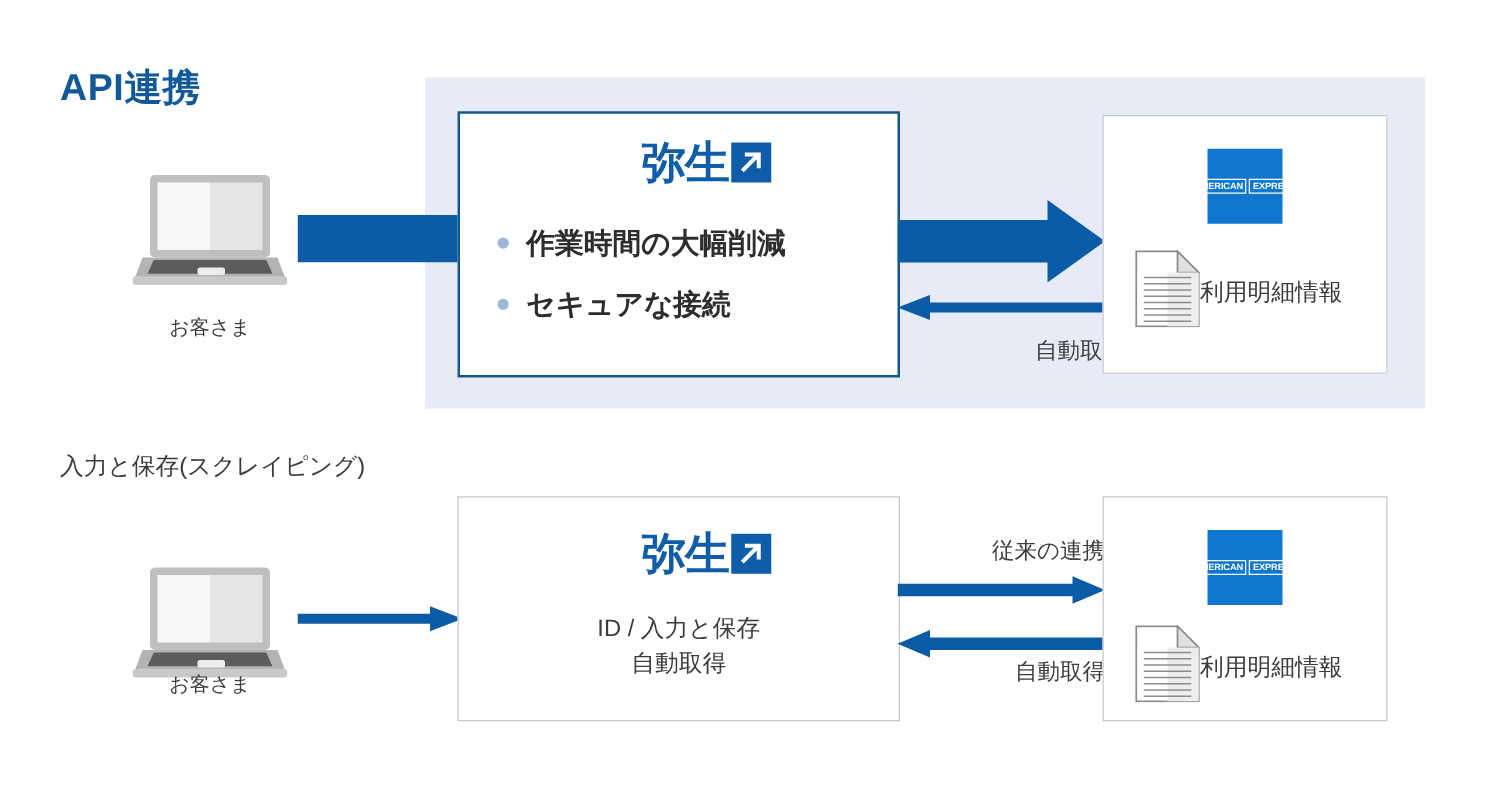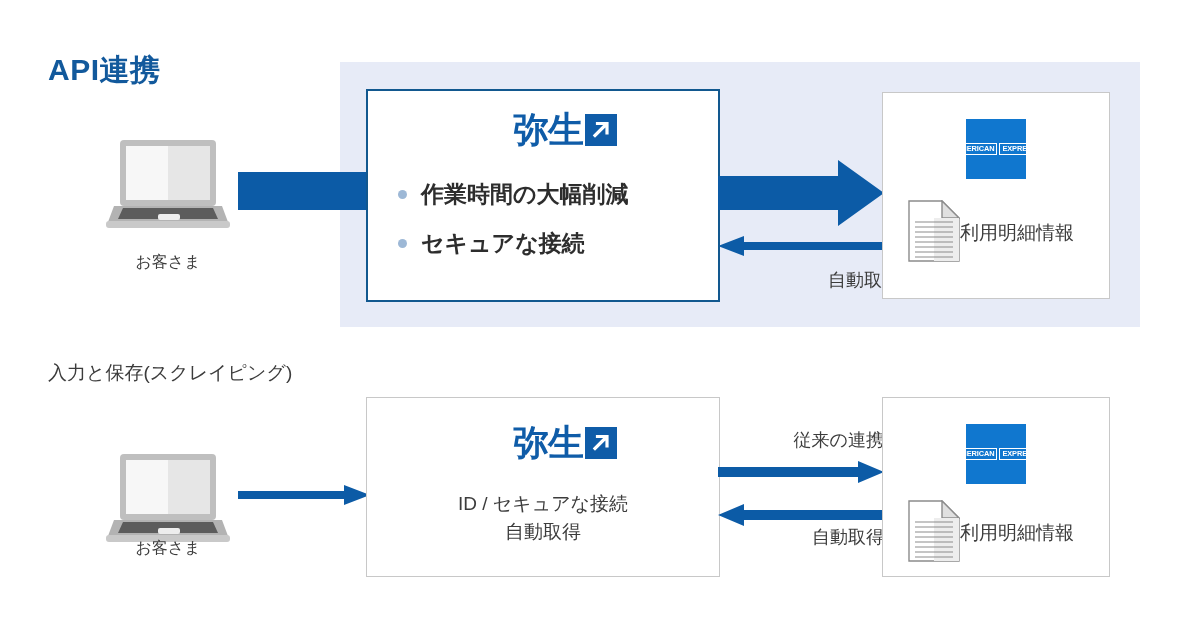--- a/index.html
+++ b/index.html
@@ -276,21 +276,21 @@
       <span class="mark-text">弥生</span>
       <span class="mark-sq">
         <svg width="32" height="32" viewBox="0 0 32 32">
           <path d="M10 21.5 L19.5 12 M12.5 9.5 H22 V19" stroke="#ffffff" stroke-width="3.2" fill="none" stroke-linecap="square"></path>
         </svg>
       </span>
     </div>
   </div>
 
   <div class="abs id-pass">
-    <div>ID / セキュアな接続</div>
+    <div>ID / 入力と保存</div>
     <div>自動取得</div>
   </div>
 
   <div class="abs arrow-label lbl-auto-conn">従来の連携</div>
 
   <div class="abs arrow-mid-right">
     <svg width="166" height="24" viewBox="0 0 166 24">
       <path d="M0 7 H140 V1 L166 12 L140 23 V17 H0 Z" fill="#0c5ba6"></path>
     </svg>
   </div>

